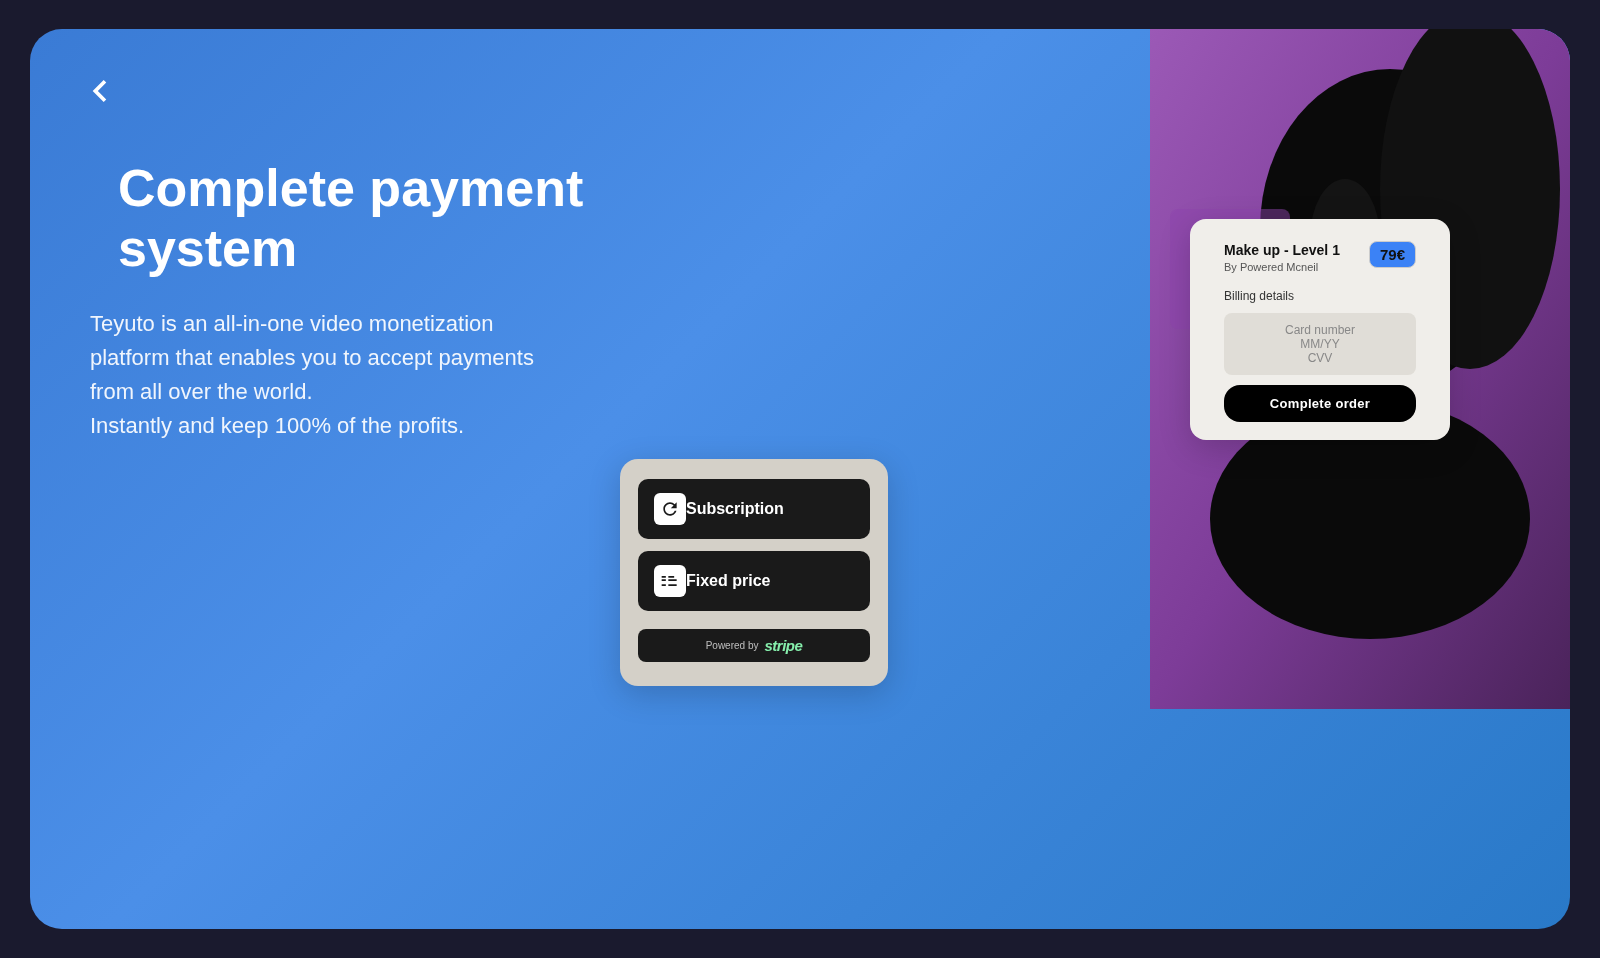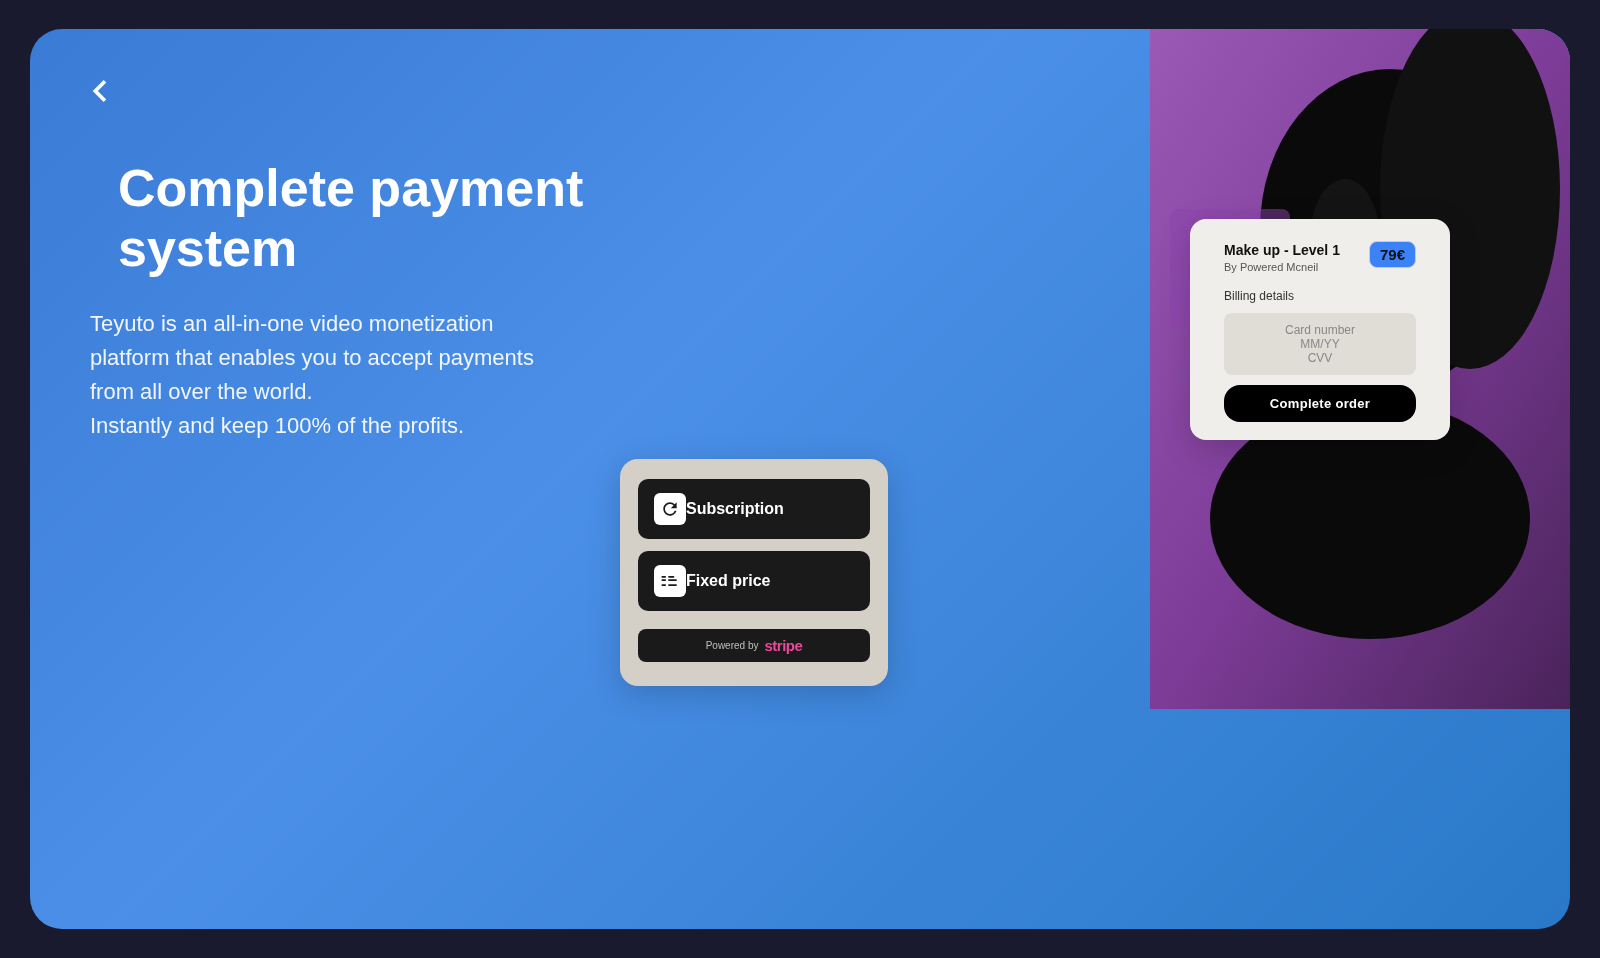--- a/index.html
+++ b/index.html
@@ -226,21 +226,22 @@
 
     .stripe-powered-text {
       font-size: 10px;
       color: rgba(255,255,255,0.7);
       font-weight: 400;
     }
 
     .stripe-logo-text {
       font-size: 15px;
       font-weight: 700;
-      color: #ec4899;
+      color: #86efac;
+      font-style: italic;
       letter-spacing: -0.5px;
     }
 
     
     .face-bg {
       position: absolute;
       width: 100%;
       height: 100%;
     }
   </style>

